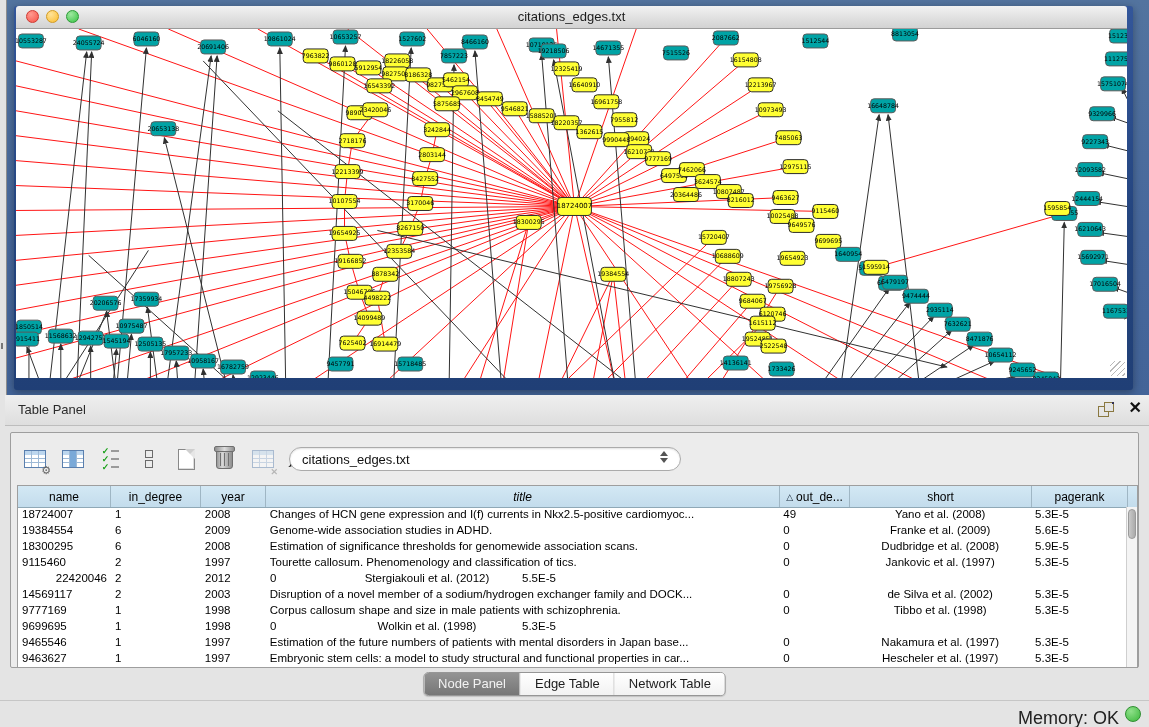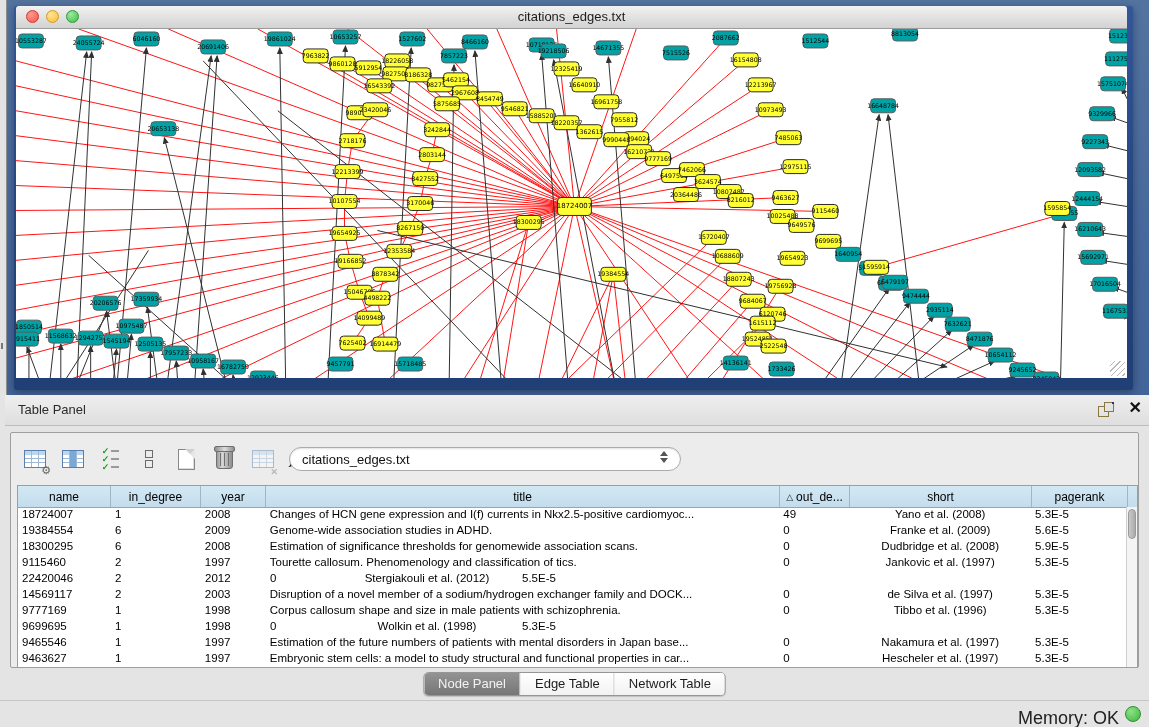--- a/index.html
+++ b/index.html
@@ -867,21 +867,21 @@
         <div class="tbl-head" id="thead">
             <div class="th" style="width: 93px;">
               <span>name</span>
             </div>
             <div class="th" style="width: 90px;">
               <span>in_degree</span>
             </div>
             <div class="th" style="width: 65px;">
               <span>year</span>
             </div>
-            <div class="th" style="width: 514px;">
+            <div class="th" style="width: 514px; font-style: italic;">
               <span>title</span>
             </div>
             <div class="th" style="width: 70px;">
               <span class="tri">△</span>
               <span>out_de...</span>
             </div>
             <div class="th" style="width: 182px;">
               <span>short</span>
             </div>
             <div class="th" style="width: 96px;">
@@ -919,43 +919,43 @@
             <div class="tr">
               <div class="td" style="width: 93px;">9115460</div>
               <div class="td" style="width: 90px;">2</div>
               <div class="td" style="width: 65px;">1997</div>
               <div class="td" style="width: 514px;">Tourette callosum. Phenomenology and classification of tics.</div>
               <div class="td" style="width: 70px;">0</div>
               <div class="td center" style="width: 182px;">Jankovic et al. (1997)</div>
               <div class="td" style="width: 96px;">5.3E-5</div>
             </div>
             <div class="tr">
-              <div class="td" style="width: 93px;">22420046</div>
+              <div class="td" style="width: 93px; text-align: right;">22420046</div>
               <div class="td" style="width: 90px;">2</div>
               <div class="td" style="width: 65px;">2012</div>
               <div class="td" style="width: 70px;">0</div>
               <div class="td center" style="width: 182px;">Stergiakouli et al. (2012)</div>
               <div class="td" style="width: 96px;">5.5E-5</div>
             </div>
             <div class="tr">
               <div class="td" style="width: 93px;">14569117</div>
               <div class="td" style="width: 90px;">2</div>
               <div class="td" style="width: 65px;">2003</div>
               <div class="td" style="width: 514px;">Disruption of a novel member of a sodium/hydrogen exchanger family and DOCK...</div>
               <div class="td" style="width: 70px;">0</div>
-              <div class="td center" style="width: 182px;">de Silva et al. (1997)</div>
+              <div class="td center" style="width: 182px;">de Silva et al. (2002)</div>
               <div class="td" style="width: 96px;">5.3E-5</div>
             </div>
             <div class="tr">
               <div class="td" style="width: 93px;">9777169</div>
               <div class="td" style="width: 90px;">1</div>
               <div class="td" style="width: 65px;">1998</div>
               <div class="td" style="width: 514px;">Corpus callosum shape and size in male patients with schizophrenia.</div>
               <div class="td" style="width: 70px;">0</div>
-              <div class="td center" style="width: 182px;">Tibbo et al. (1996)</div>
+              <div class="td center" style="width: 182px;">Tibbo et al. (1998)</div>
               <div class="td" style="width: 96px;">5.3E-5</div>
             </div>
             <div class="tr">
               <div class="td" style="width: 93px;">9699695</div>
               <div class="td" style="width: 90px;">1</div>
               <div class="td" style="width: 65px;">1998</div>
               <div class="td" style="width: 70px;">0</div>
               <div class="td center" style="width: 182px;">Wolkin et al. (1998)</div>
               <div class="td" style="width: 96px;">5.3E-5</div>
             </div>

